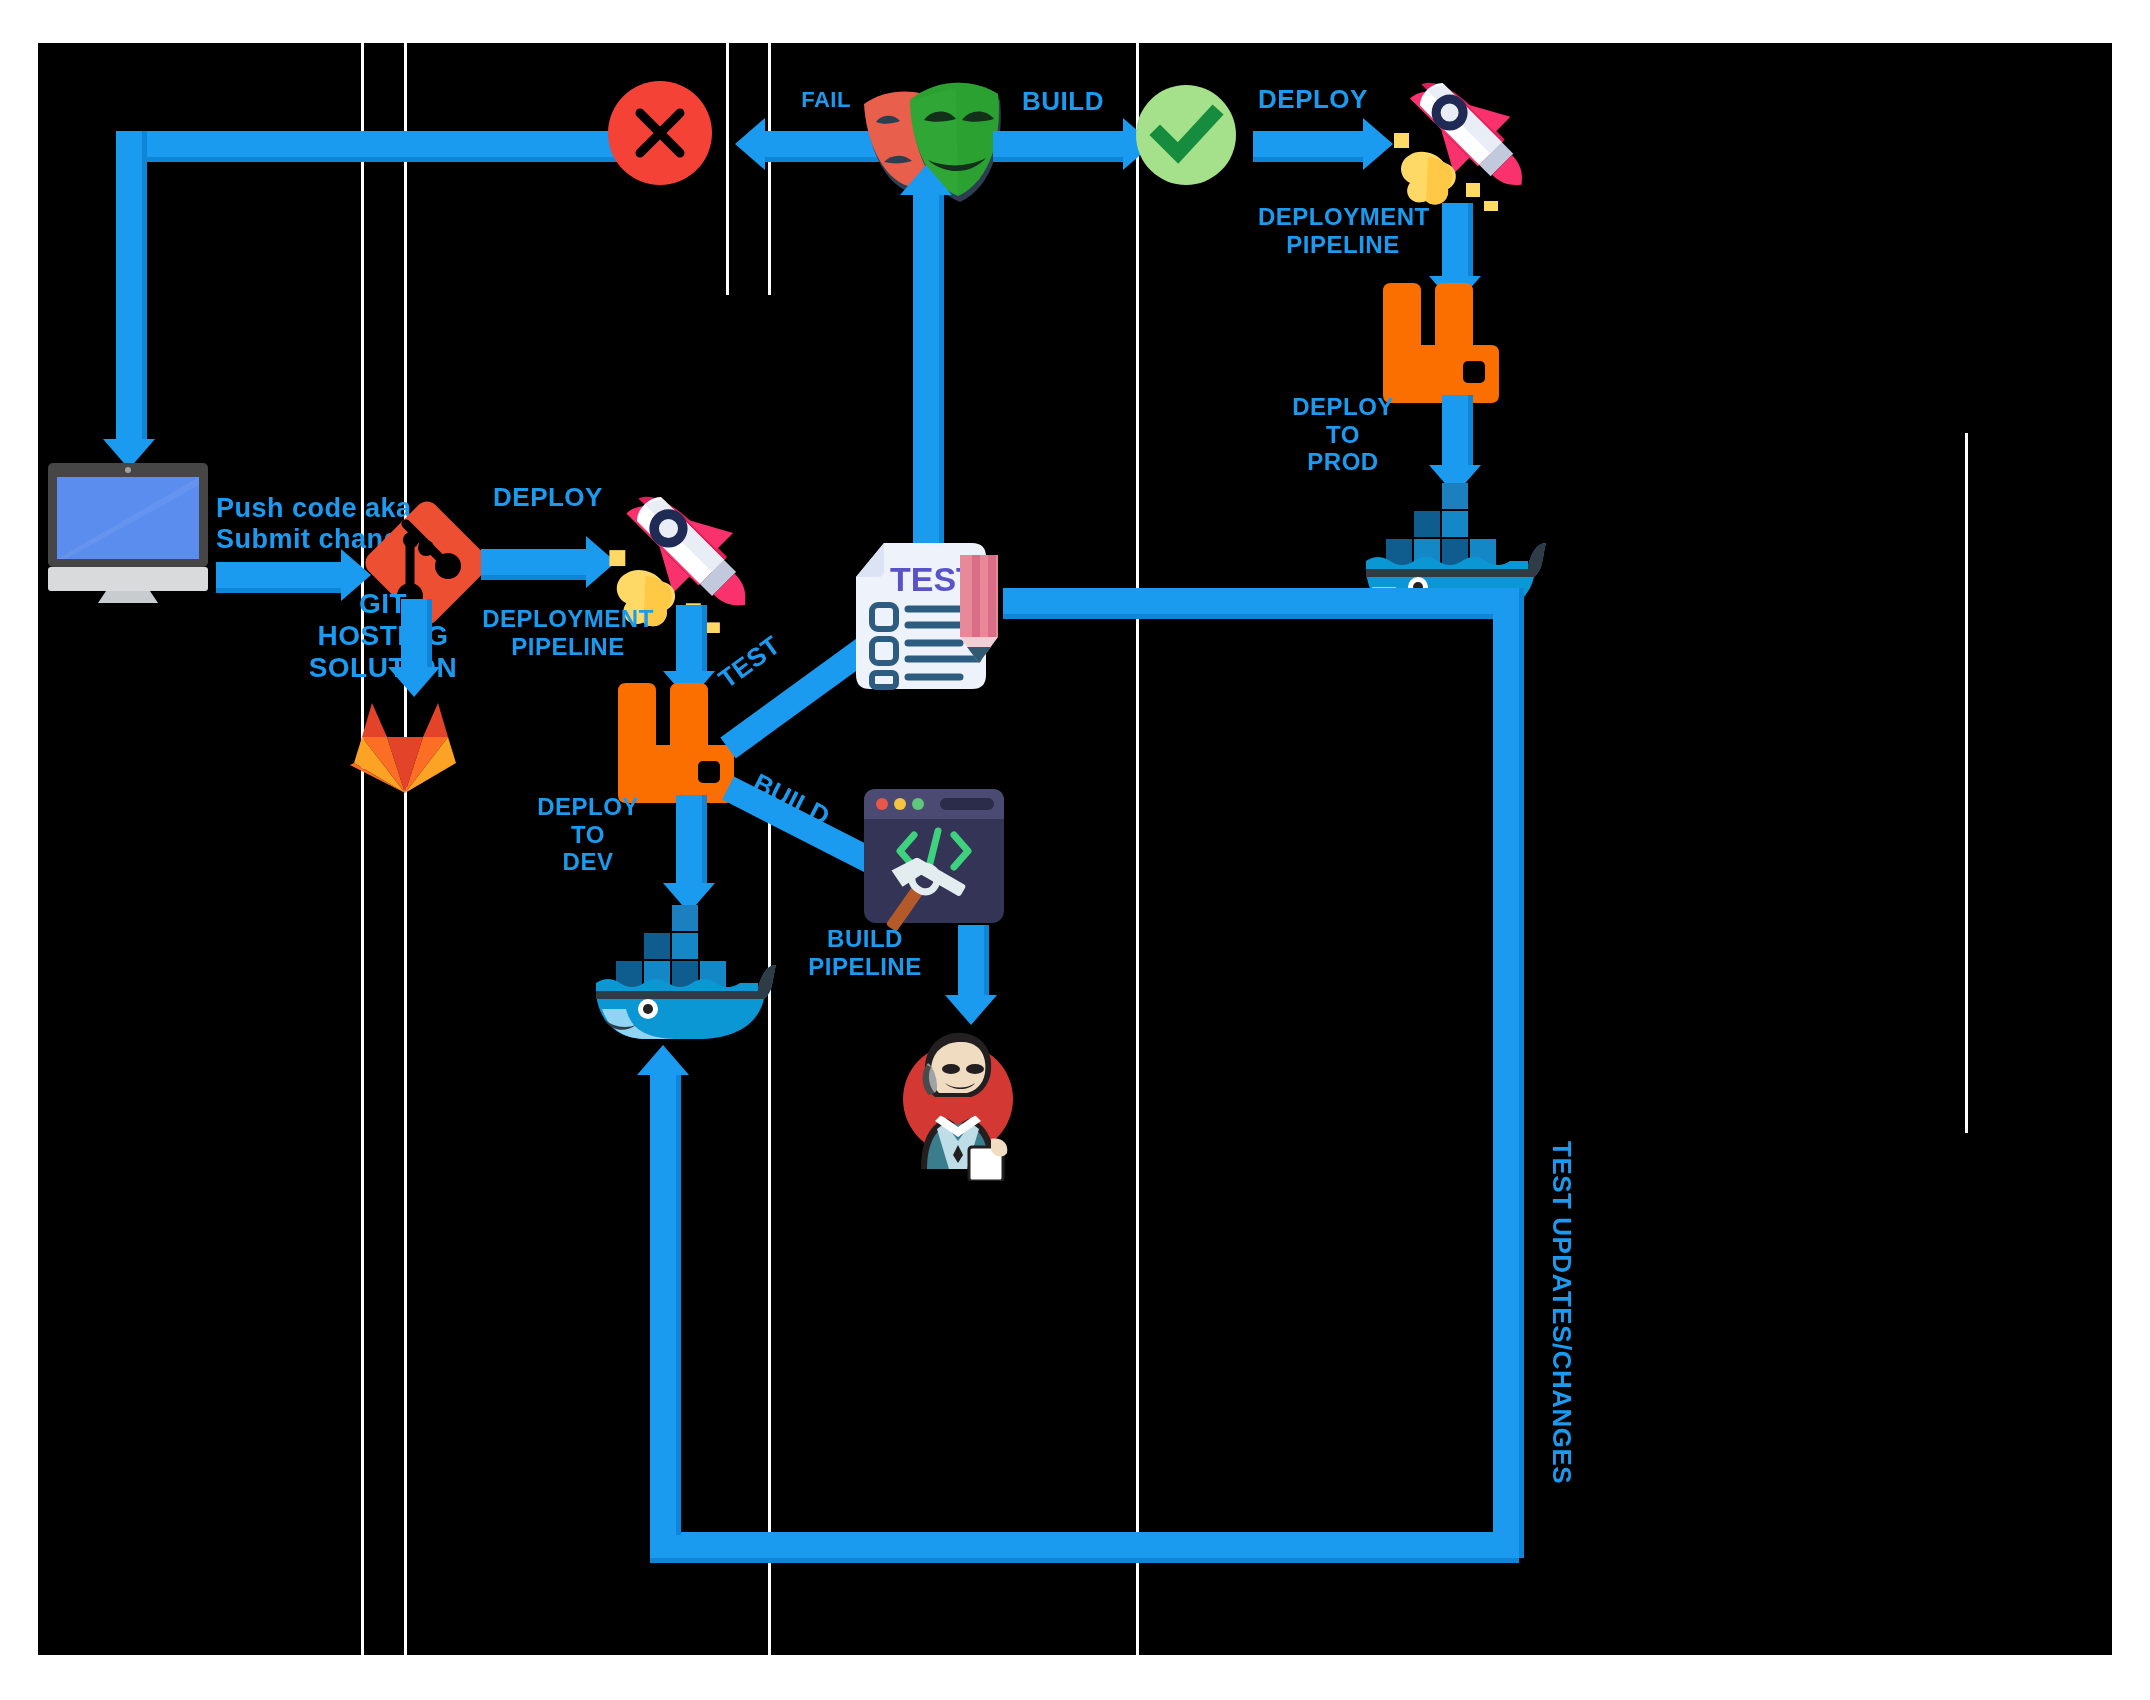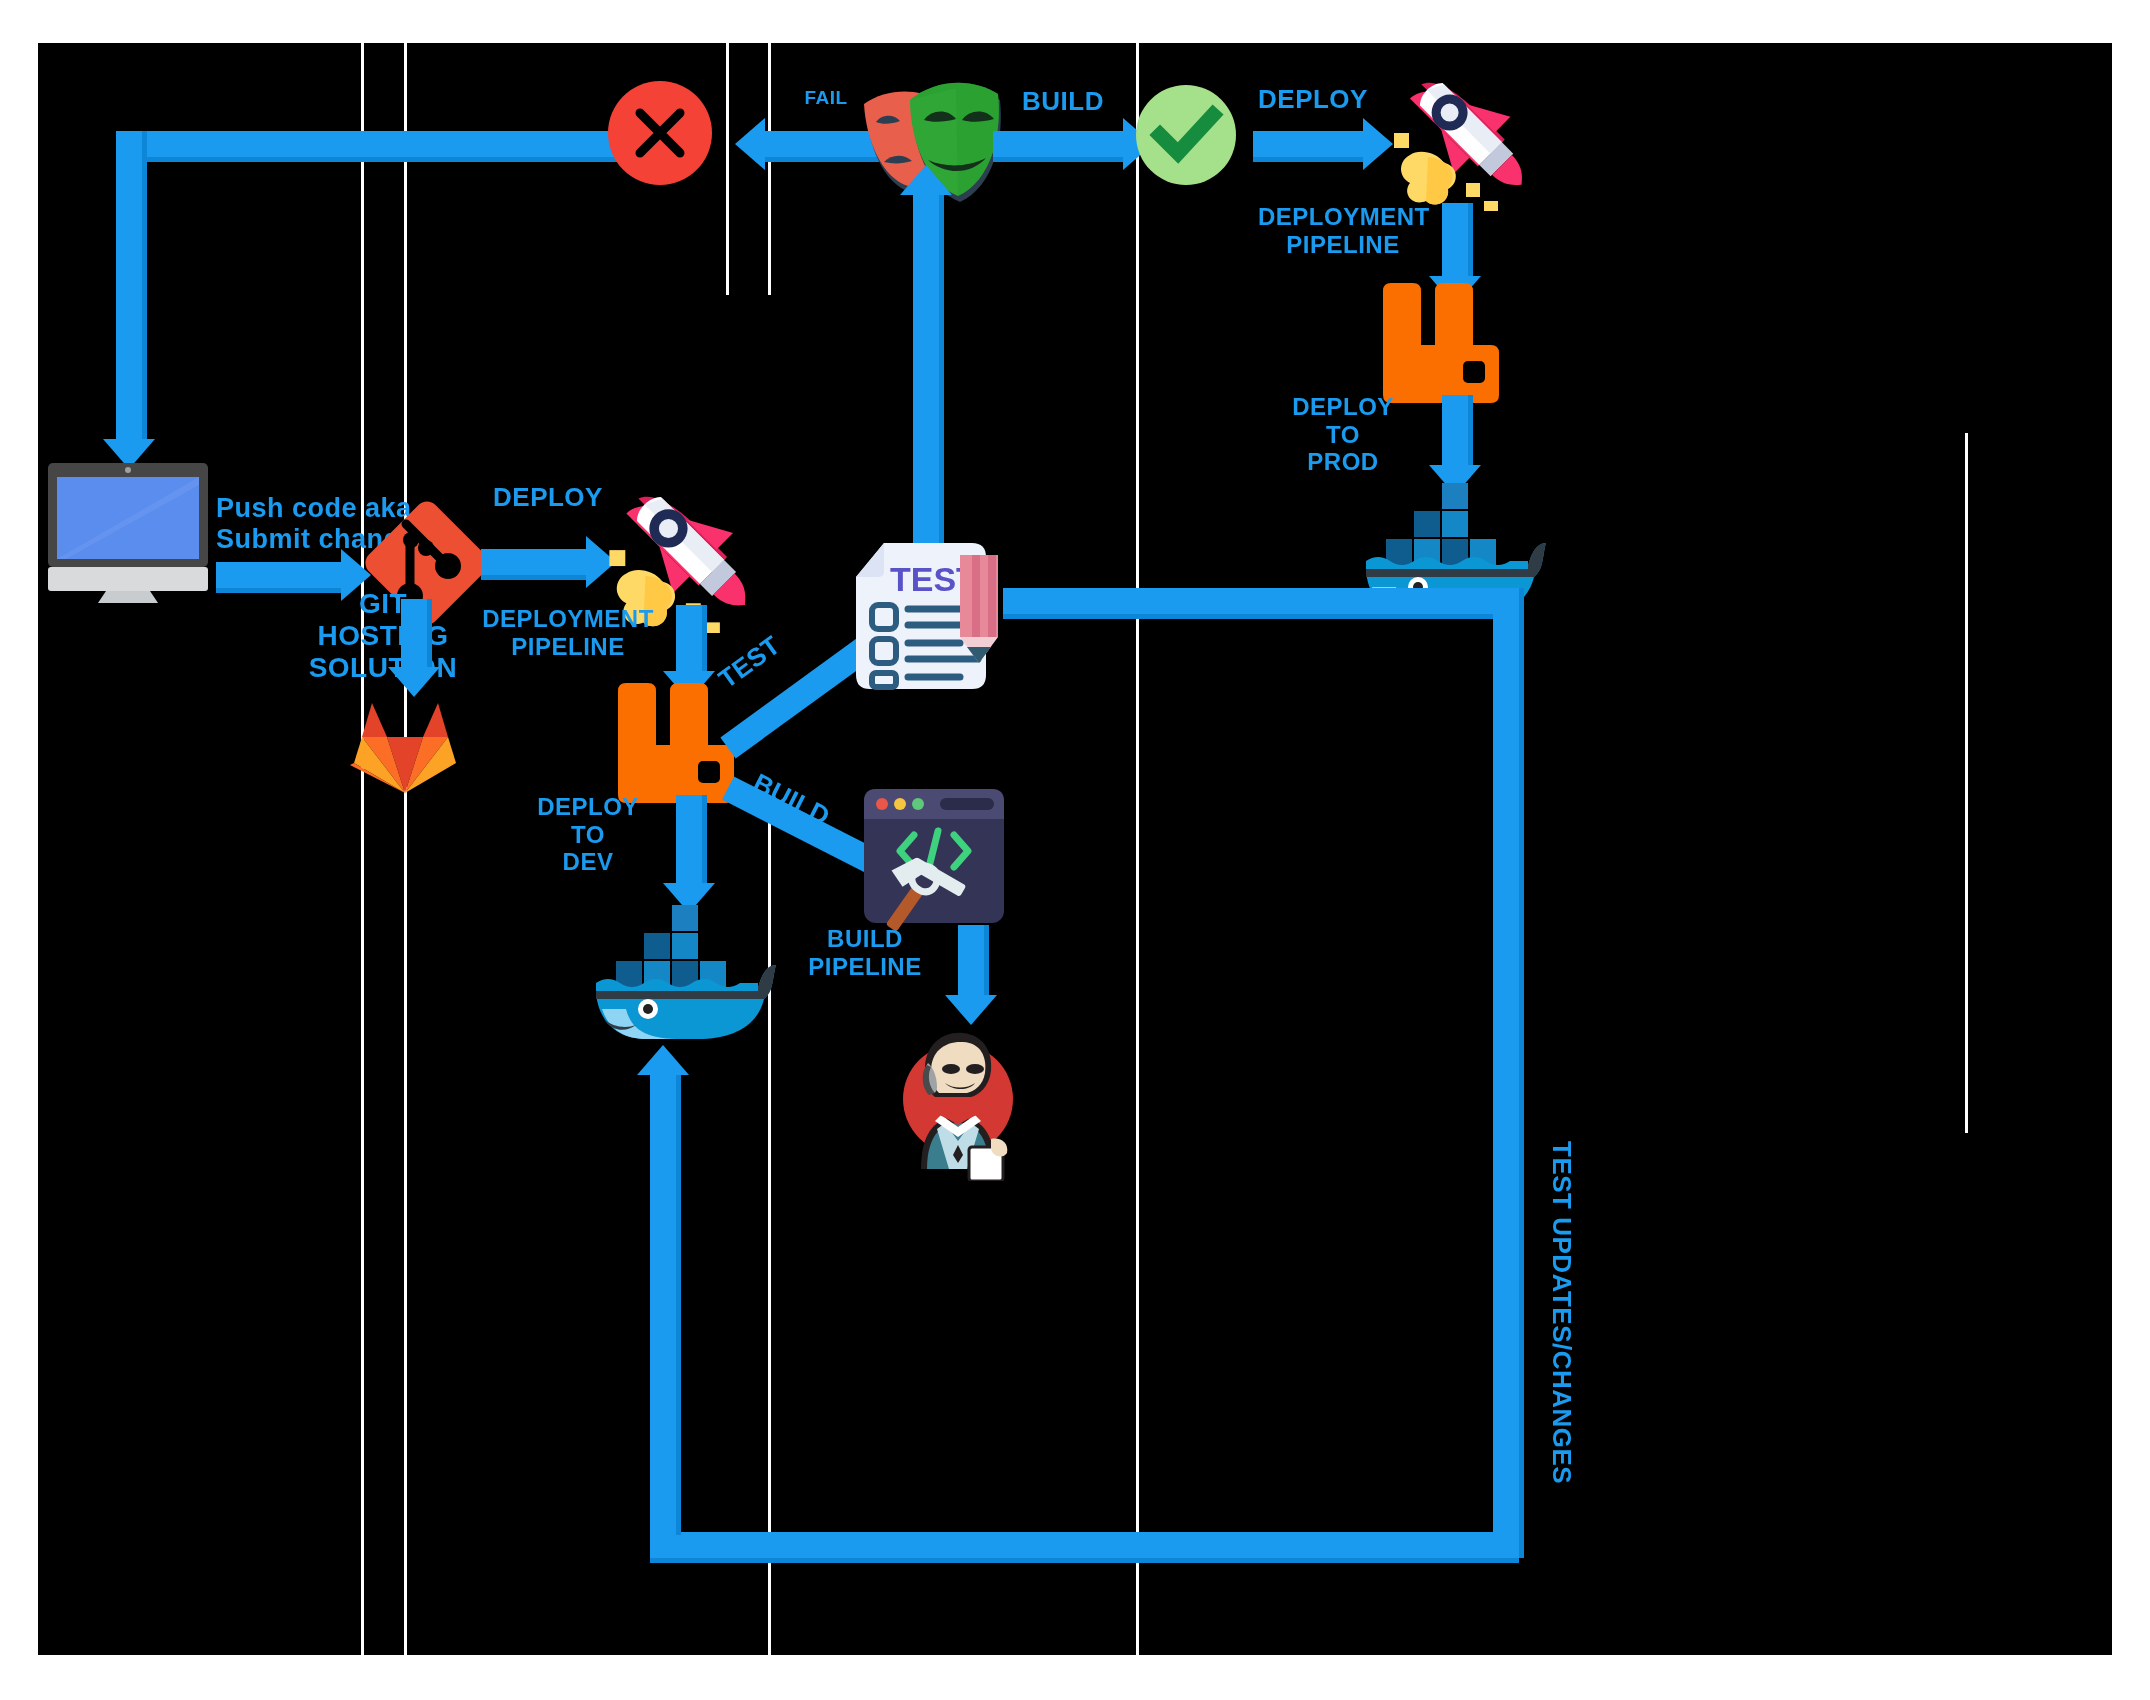--- a/index.html
+++ b/index.html
@@ -42,21 +42,21 @@
 
   <div class="icon" style="left:570px;top:38px;width:104px;height:104px;">
     <svg width="104" height="104" viewBox="0 0 104 104">
       <circle cx="52" cy="52" r="52" fill="#f44336"></circle>
       <path d="M32 32 L72 72 M72 32 L32 72" stroke="#000000" stroke-width="9" stroke-linecap="round"></path>
     </svg>
   </div>
 
   <div class="ah shade" style="left:727px;top:88px;width:120px;"></div>
   <div class="head left" style="left:697px;top:75px;"></div>
-  <div class="lbl c" style="left:728px;top:44px;width:120px;font-size:19px;">FAIL</div>
+  <div class="lbl c" style="left:728px;top:44px;width:120px;font-size:22px;">FAIL</div>
 
   <div class="icon" style="left:818px;top:25px;width:150px;height:135px;">
     <svg width="150" height="135" viewBox="0 0 150 135">
       <g transform="translate(0,6)">
         <path d="M8 30 C30 14 62 14 82 26 C86 60 78 100 52 112 C26 104 10 66 8 30 Z" fill="#2c3e50" transform="translate(2,6)"></path>
         <path d="M8 30 C30 14 62 14 82 26 C86 60 78 100 52 112 C26 104 10 66 8 30 Z" fill="#e8604c"></path>
         <path d="M20 48 C26 40 38 40 44 47 C36 50 27 51 20 48 Z" fill="#2c3e50"></path>
         <path d="M28 88 C36 80 48 80 56 87 C46 90 37 90 28 88 Z" fill="#2c3e50"></path>
       </g>
       <g transform="translate(44,0)">

